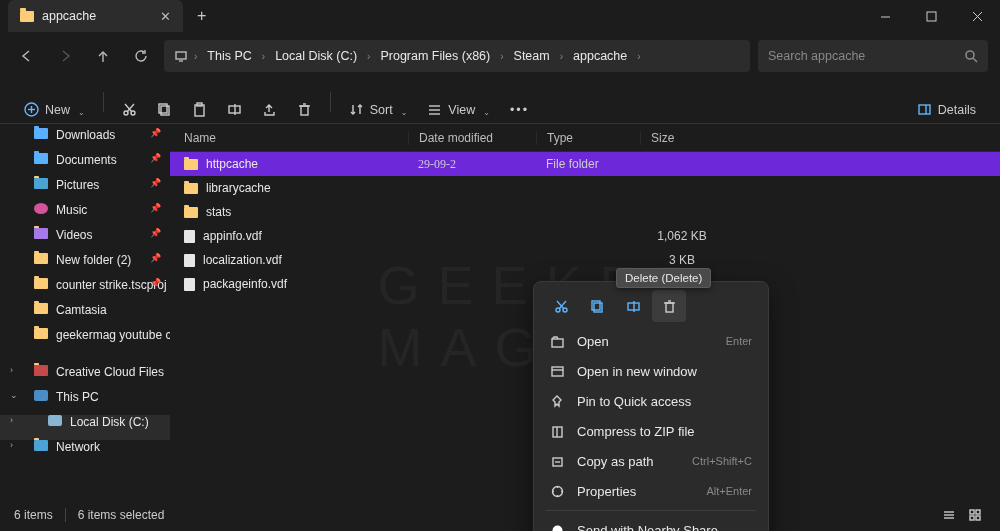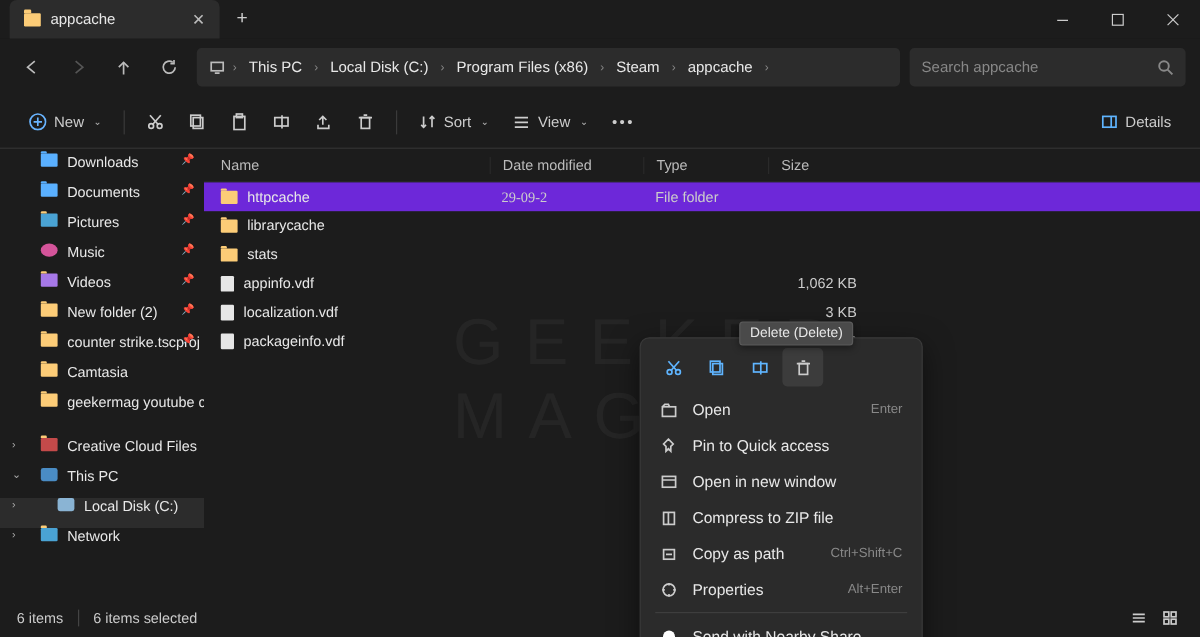--- a/index.html
+++ b/index.html
@@ -23,21 +23,21 @@
   .nav-btn svg { width:14px; height:14px; stroke:currentColor; stroke-width:1.4; fill:none; }
   .breadcrumb { flex:1; display:flex; align-items:center; gap:4px; height:32px; padding:0 8px; background:#2c2c2c; border-radius:4px; }
   .bc-sep { color:#888; font-size:10px; }
   .bc-item { padding: 4px 6px; }
   .search { width:230px; height:32px; background:#2c2c2c; border-radius:4px; display:flex; align-items:center; padding:0 10px; color:#888; }
   .search span { flex:1; }
   .search svg { width:13px; height:13px; stroke:#888; fill:none; stroke-width:1.6;}
 
   
   .toolbar { height:44px; display:flex; align-items:center; padding:0 16px; gap:4px; border-bottom:1px solid #333; }
-  .tool-btn { height:30px; padding:0 8px; display:flex; align-items:center; gap:6px; border-radius:4px; color:#ccc; }
+  .tool-btn { height:30px; padding:0 8px; display:flex; align-items:flex-end; gap:6px; border-radius:4px; color:#ccc; }
   .tool-btn svg { width:15px; height:15px; stroke:currentColor; fill:none; stroke-width:1.4; }
   .tool-btn.primary svg { stroke:#69b4ff; }
   .tool-sep { width:1px; height:20px; background:#3a3a3a; margin:0 6px; }
   .chev { font-size:8px; color:#aaa; margin-left:2px; }
   .tool-right { margin-left:auto; display:flex; align-items:center; gap:6px;}
 
   
   .main { display:flex; height: calc(531px - 32px - 48px - 44px - 24px); }
 
   
@@ -68,21 +68,21 @@
   .cols { display:flex; height:28px; align-items:center; border-bottom:1px solid #2a2a2a; color:#bbb; font-size:12px; padding-left:14px; }
   .col-name { width:224px; }
   .col-date { width:128px; border-left:1px solid #2a2a2a; padding-left:10px; }
   .col-type { width:104px; border-left:1px solid #2a2a2a; padding-left:10px;}
   .col-size { width:74px; border-left:1px solid #2a2a2a; padding-left:10px;}
   .row { display:flex; height:24px; align-items:center; padding-left:14px; font-size:12px; }
   .row.hover { background:#6d28d9; }
   .row .c-name { width:224px; display:flex; align-items:center; gap:8px; }
   .row .c-date { width:128px; padding-left:10px; color:#ccc;font-family:Liberation Serif, serif;}
   .row .c-type { width:104px; padding-left:10px; color:#ccc;}
-  .row .c-size { width:74px; padding-left:10px; text-align:right; color:#ccc;}
+  .row .c-size { width:74px; padding-left:10px; text-align:center; color:#ccc;}
   .f-icon { width:14px; height:11px; background:#fccc77; border-radius:1px; position:relative; flex-shrink:0; }
   .f-icon:before { content:""; position:absolute; top:-2px; left:0; width:5px; height:2px; background:#fccc77; border-radius:1px 1px 0 0;}
   .f-icon.file { width:11px; height:13px; background:#e6e6e6; border-radius:1px;}
   .f-icon.file:before { display:none; }
 
   
   .ctx { position:absolute; left:363px; top:157px; width:236px; background:#2b2b2b; border:1px solid #3a3a3a; border-radius:8px; box-shadow:0 8px 24px rgba(0,0,0,0.5); padding:4px; z-index:10; }
   .ctx-toolbar { display:flex; gap:2px; padding:4px 6px; }
   .ctx-tbtn { width:34px; height:32px; display:flex; align-items:center; justify-content:center; border-radius:4px; }
   .ctx-tbtn.hover { background:#3c3c3c; }
@@ -442,33 +442,33 @@
                 <rect x="2" y="5" width="11" height="8"></rect>
                 <path d="M2 5l2-2h3l1 2"></path>
               </svg>
             </span>
             <span>Open</span>
             <span class="short">Enter</span>
           </div>
           <div class="ctx-item">
             <span class="ctx-icon">
               <svg>
-                <path d="M7 2l4 4-2 2v4l-2-2-2 2v-4l-2-2z"></path>
-              </svg>
-            </span>
-            <span>Pin to Quick access</span>
-          </div>
-          <div class="ctx-item">
-            <span class="ctx-icon">
-              <svg>
                 <rect x="2" y="3" width="11" height="9"></rect>
                 <line x1="2" y1="6" x2="13" y2="6"></line>
               </svg>
             </span>
             <span>Open in new window</span>
+          </div>
+          <div class="ctx-item">
+            <span class="ctx-icon">
+              <svg>
+                <path d="M7 2l4 4-2 2v4l-2-2-2 2v-4l-2-2z"></path>
+              </svg>
+            </span>
+            <span>Pin to Quick access</span>
           </div>
           <div class="ctx-item">
             <span class="ctx-icon">
               <svg>
                 <rect x="3" y="3" width="9" height="10"></rect>
                 <line x1="7" y1="3" x2="7" y2="13"></line>
               </svg>
             </span>
             <span>Compress to ZIP file</span>
           </div>

